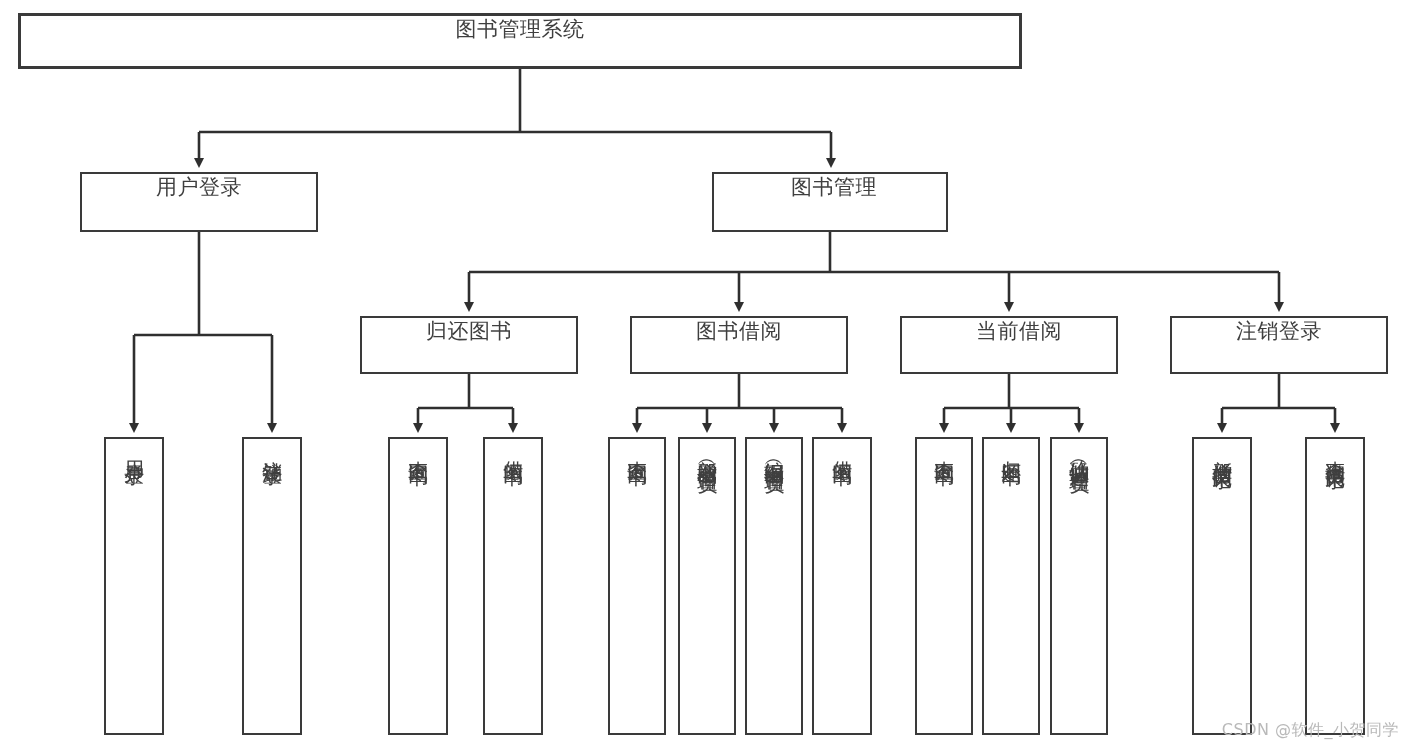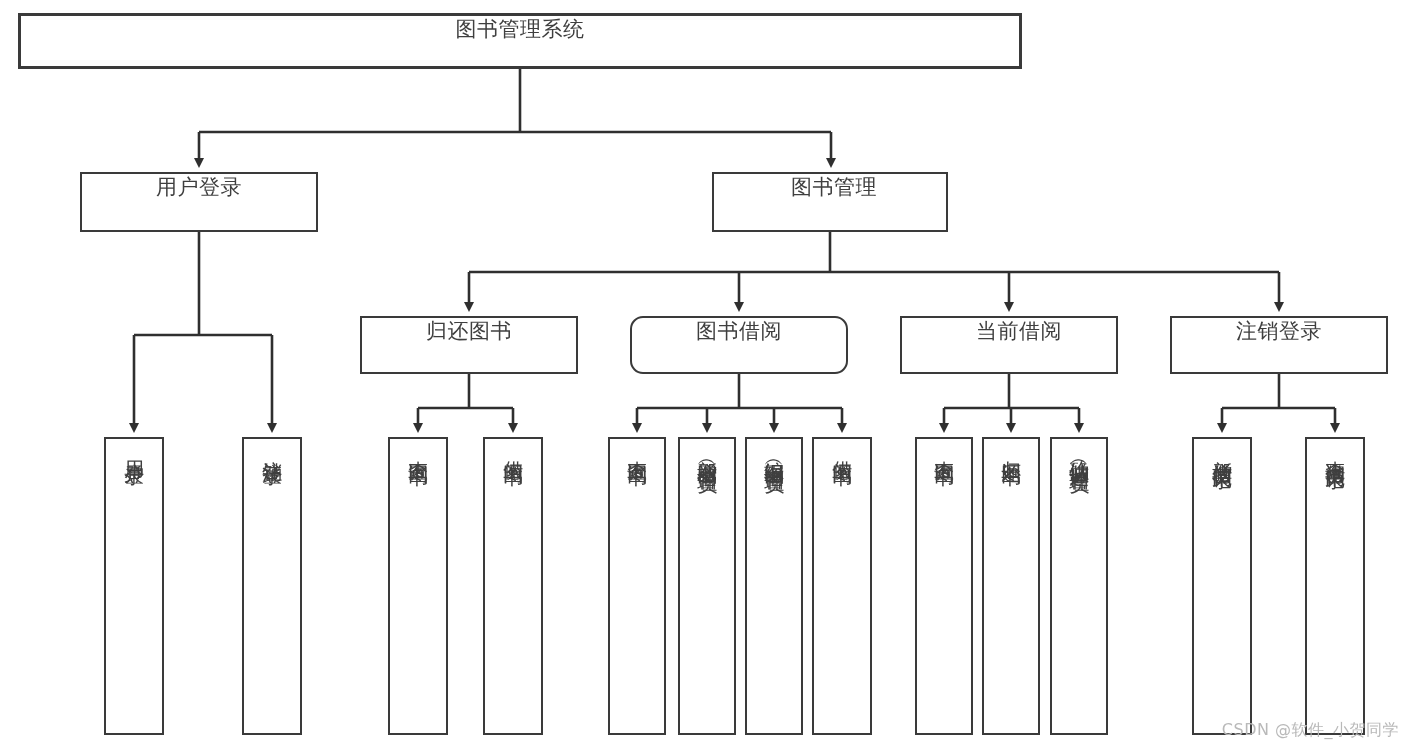--- a/index.html
+++ b/index.html
@@ -133,21 +133,21 @@
   <div class="node" style="left:80px; top:172px; width:238px; height:60px;">
     <span class="label">用户登录</span>
   </div>
   <div class="node" style="left:712px; top:172px; width:236px; height:60px;padding-left:8px;">
     <span class="label">图书管理</span>
   </div>
 
   <div class="node" style="left:360px; top:316px; width:218px; height:58px;">
     <span class="label">归还图书</span>
   </div>
-  <div class="node" style="left:630px; top:316px; width:218px; height:58px;border-radius:13px;">
+  <div class="node" style="left:630px; top:316px; width:218px; height:58px;">
     <span class="label">图书借阅</span>
   </div>
   <div class="node" style="left:900px; top:316px; width:218px; height:58px;padding-left:20px;">
     <span class="label">当前借阅</span>
   </div>
   <div class="node" style="left:1170px; top:316px; width:218px; height:58px;">
     <span class="label">注销登录</span>
   </div>
 
   <div class="node leaf" style="left:104px; top:437px; width:60px; height:298px;">

